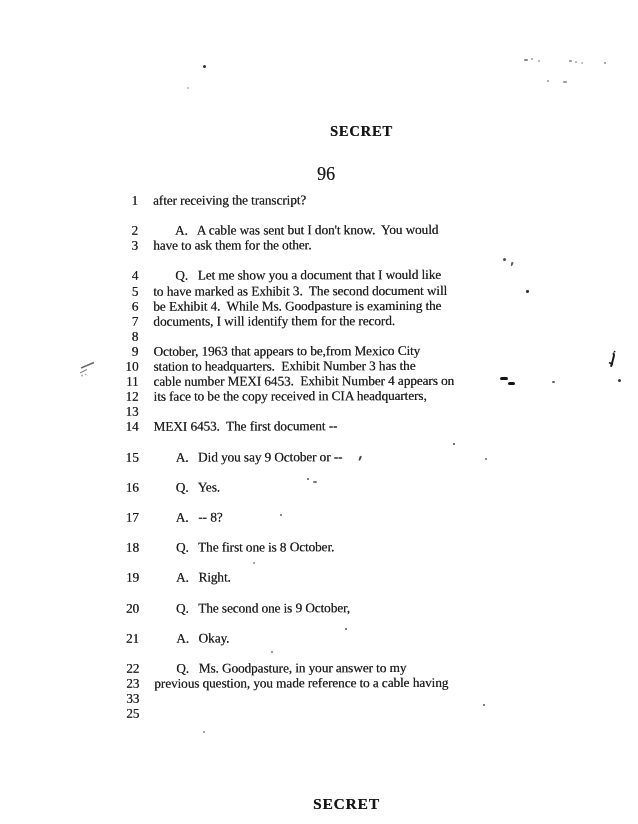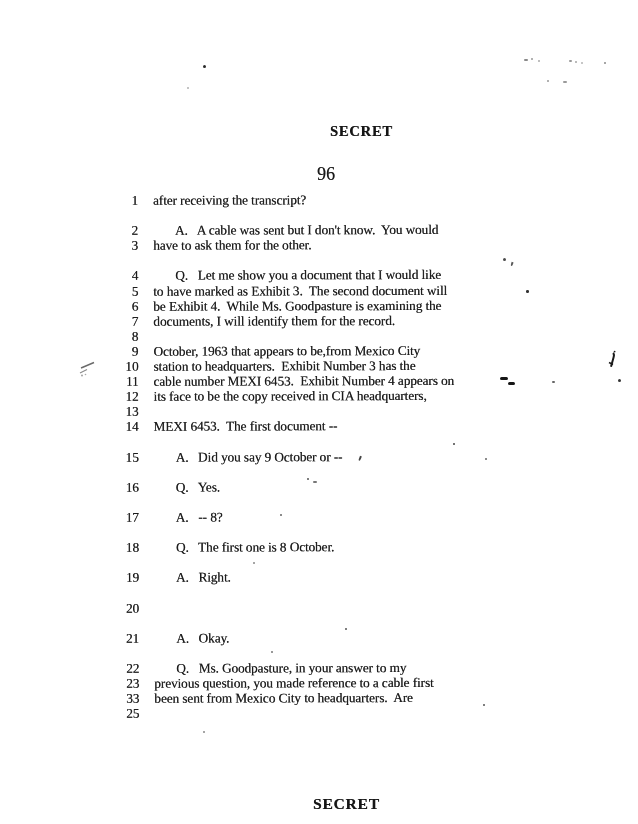--- a/index.html
+++ b/index.html
@@ -101,25 +101,25 @@
       <div class="line"><span class="num">10</span><span class="txt">station to headquarters.  Exhibit Number 3 has the</span></div>
       <div class="line"><span class="num">11</span><span class="txt">cable number MEXI 6453.  Exhibit Number 4 appears on</span></div>
       <div class="line"><span class="num">12</span><span class="txt">its face to be the copy received in CIA headquarters,</span></div>
       <div class="line"><span class="num">13</span></div>
       <div class="line"><span class="num">14</span><span class="txt">MEXI 6453.  The first document --</span></div>
       <div class="line gap"><span class="num">15</span><span class="txt ind">A.   Did you say 9 October or --</span></div>
       <div class="line gap"><span class="num">16</span><span class="txt ind">Q.   Yes.</span></div>
       <div class="line gap"><span class="num">17</span><span class="txt ind">A.   -- 8?</span></div>
       <div class="line gap"><span class="num">18</span><span class="txt ind">Q.   The first one is 8 October.</span></div>
       <div class="line gap"><span class="num">19</span><span class="txt ind">A.   Right.</span></div>
-      <div class="line gap"><span class="num">20</span></div>
+      <div class="line gap"><span class="num">20</span><span class="txt ind">Q.   The second one is 9 October,</span></div>
       <div class="line gap"><span class="num">21</span><span class="txt ind">A.   Okay.</span></div>
       <div class="line gap"><span class="num">22</span><span class="txt ind">Q.   Ms. Goodpasture, in your answer to my</span></div>
-      <div class="line"><span class="num">23</span><span class="txt">previous question, you made reference to a cable first</span></div>
-      <div class="line"><span class="num">33</span><span class="txt">been sent from Mexico City to headquarters.  Are</span></div>
+      <div class="line"><span class="num">23</span><span class="txt">previous question, you made reference to a cable having</span></div>
+      <div class="line"><span class="num">33</span></div>
       <div class="line"><span class="num">25</span></div>
     </div>
 
   <div class="classification bottom">SECRET</div>
 
   <span class="speck" style="left:155px;top:65px;width:3px;height:3px;background:#2a2a2a;"></span>
   <span class="speck" style="left:139px;top:87px;width:2px;height:2px;background:#b0b0b0;"></span>
   <span class="dash" style="left:476px;top:59px;width:4px;height:1.5px;background:#8a8a8a;"></span>
   <span class="speck" style="left:483px;top:58px;width:2px;height:2px;background:#999;"></span>
   <span class="speck" style="left:490px;top:60px;width:2px;height:2px;background:#aaa;"></span>

